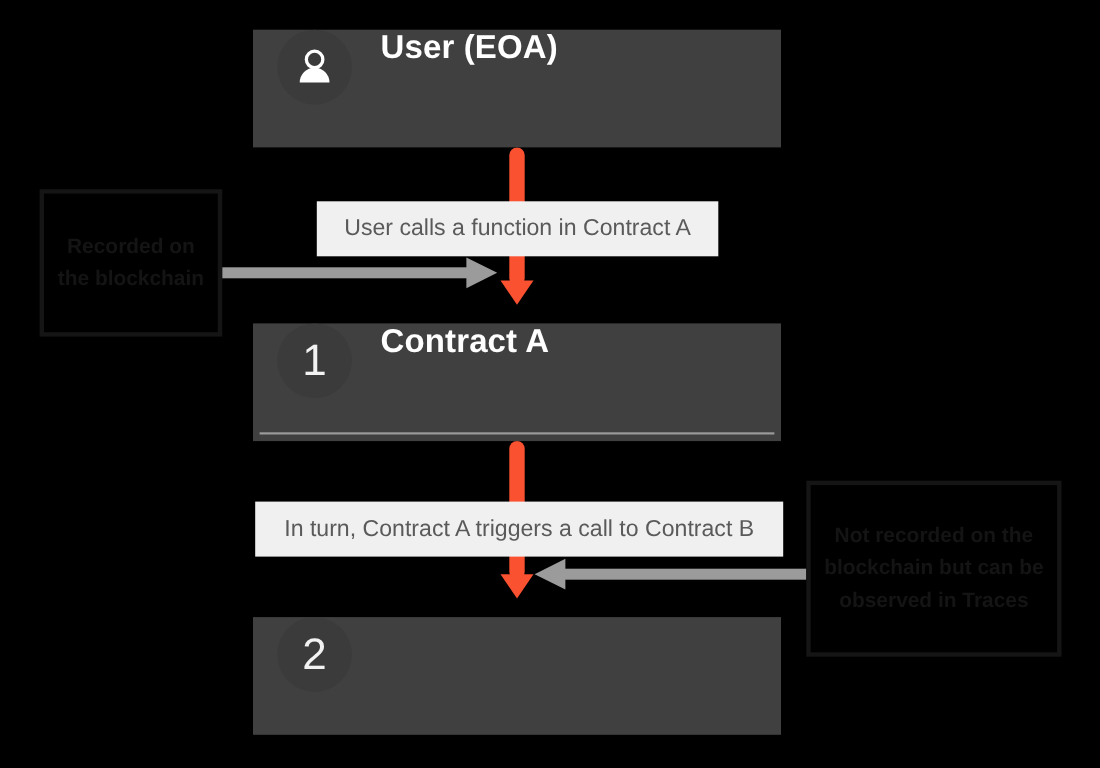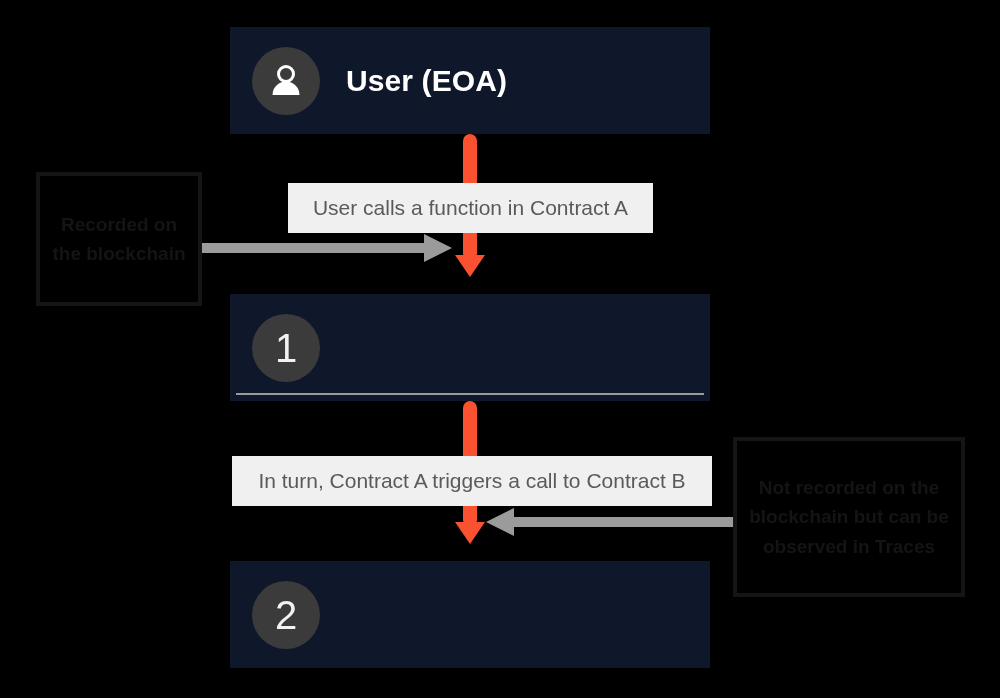--- a/index.html
+++ b/index.html
@@ -15,23 +15,22 @@
     position: relative;
     width: 1000px;
     height: 698px;
     background: #000000;
     overflow: hidden;
   }
 
   
   .node {
     position: absolute;
-    background: #0f172a;
+    background: #404040;
     display: flex;
-    align-items: center;
     box-sizing: border-box;
     z-index: 3;
   }
   .node-badge {
     width: 68px;
     height: 68px;
     border-radius: 50%;
     background: #3b3b3b;
     flex: 0 0 68px;
     display: flex;
@@ -151,20 +150,21 @@
         <path d="M6.5 34 A13.5 13.5 0 0 1 33.5 34 Z" fill="#ffffff"></path>
       </svg>
     </div>
     <div class="node-label">User (EOA)</div>
   </div>
 
   <div class="node" id="node-ca">
     <div class="node-badge">
       <span class="node-badge-num">1</span>
     </div>
+    <div class="node-label">Contract A</div>
     <div class="node-underline"></div>
   </div>
 
   <div class="node" id="node-cb">
     <div class="node-badge">
       <span class="node-badge-num">2</span>
     </div>
   </div>
 
   <div class="caption" id="caption-1">User calls a function in Contract A</div>

